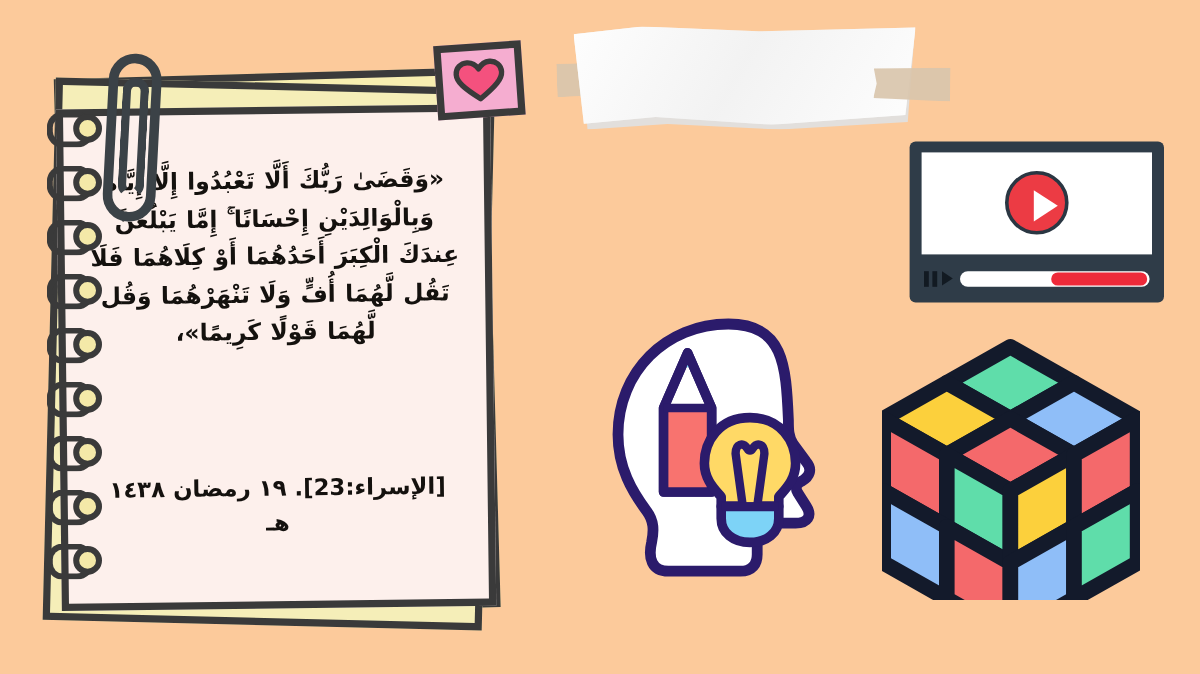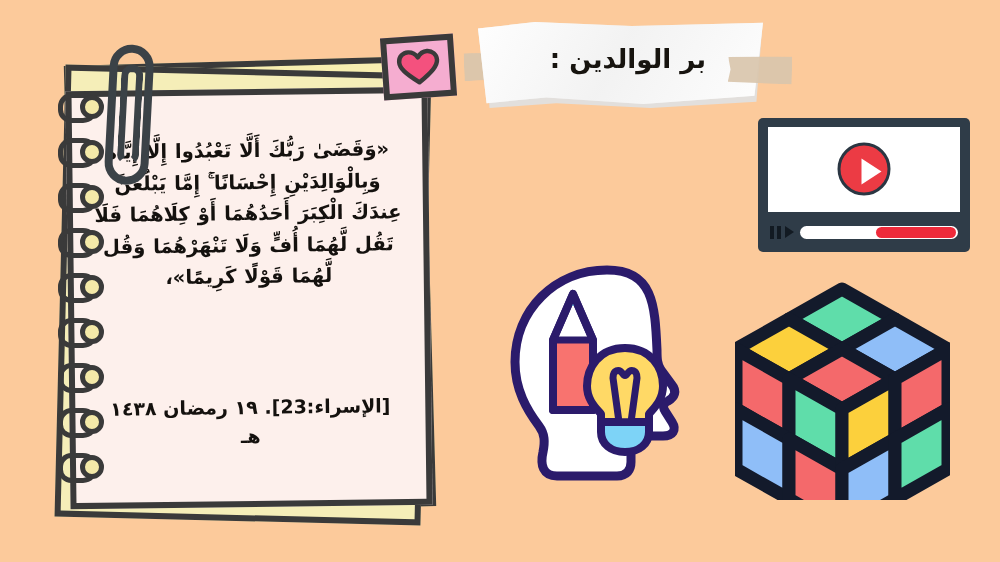--- a/index.html
+++ b/index.html
@@ -9,21 +9,21 @@
     font-family:"DejaVu Sans","Liberation Sans",sans-serif;
     overflow:hidden;
     position:relative;
   }
   #stage{position:absolute;inset:0;width:1000px;height:562px;}
 
   
   .abs{position:absolute;}
 
   
-  .note-wrap{left:52px;top:55px;width:400px;height:470px;}
+  .note-wrap{left:33px;top:55px;width:400px;height:470px;}
 
   .paper-yellow-back{
     position:absolute;left:18px;top:6px;width:360px;height:450px;
     background:#f7eeb0;border:6px solid #3a3a3a;
     transform:rotate(-1.6deg);
     box-sizing:border-box;
   }
   .paper-yellow-mid{
     position:absolute;left:8px;top:14px;width:366px;height:452px;
     background:#f5eeb8;border:6px solid #3a3a3a;
@@ -168,21 +168,20 @@
 <body style="background: rgb(252, 202, 155);">
 
 <div id="stage">
 
   <div class="abs banner-wrap">
     <div class="tape left"></div>
     <div class="banner-shadow"></div>
     <div class="banner-paper">
       <div class="gloss"></div>
     </div>
-    <div class="banner-title">بر الوالدين :</div>
     <div class="tape right"></div>
   </div>
 
   <div class="abs note-wrap">
 
     <div class="paper-yellow-back"></div>
     <div class="paper-yellow-mid"></div>
 
     <div class="paper-main">
       <div class="quote-text">«وَقَضَىٰ رَبُّكَ أَلَّا تَعْبُدُوا إِلَّا إِيَّاهُ وَبِالْوَالِدَيْنِ إِحْسَانًا ۚ إِمَّا يَبْلُغَنَّ عِندَكَ الْكِبَرَ أَحَدُهُمَا أَوْ كِلَاهُمَا فَلَا تَقُل لَّهُمَا أُفٍّ وَلَا تَنْهَرْهُمَا وَقُل لَّهُمَا قَوْلًا كَرِيمًا»،</div>

